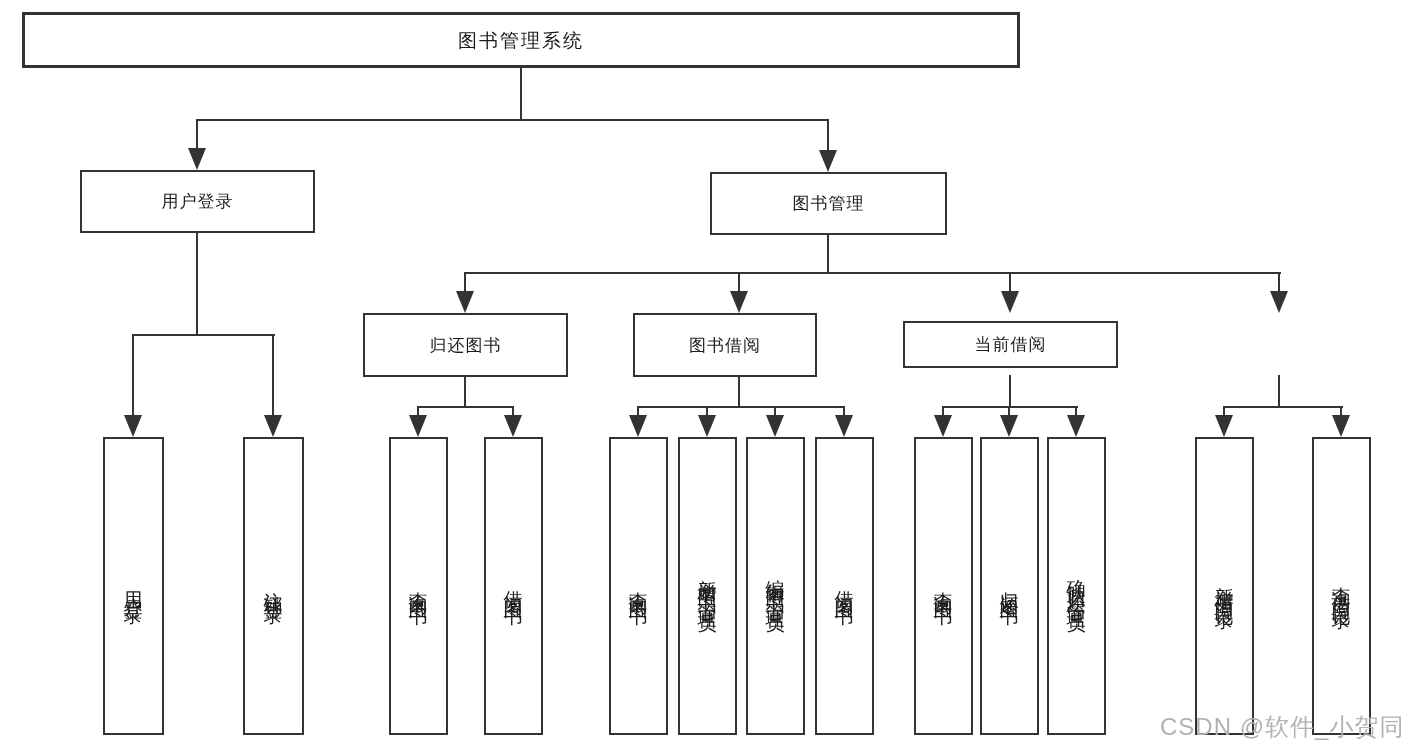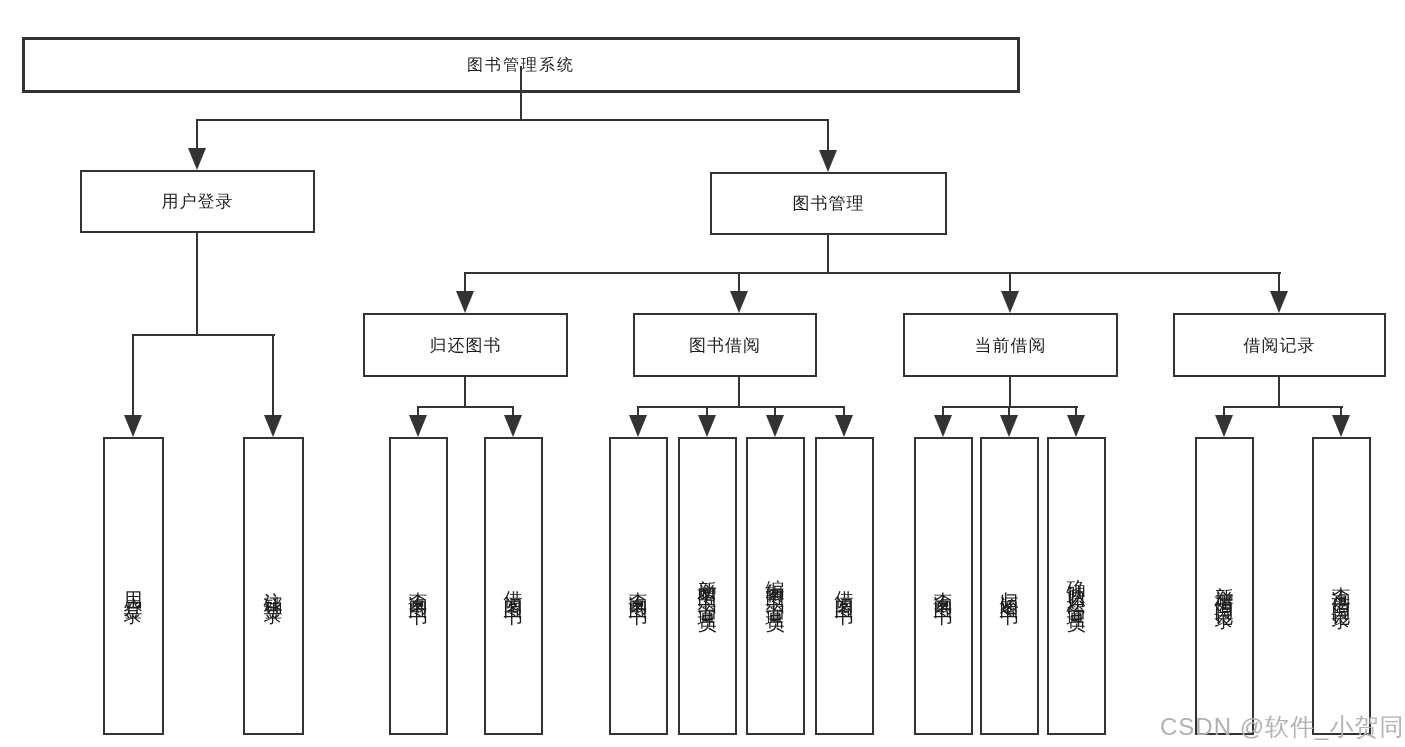--- a/index.html
+++ b/index.html
@@ -12,21 +12,21 @@
   #canvas{
     position:relative;width:1405px;height:747px;background:var(--background);
     font-family:"Liberation Sans","DejaVu Sans",sans-serif;color:var(--text);
     overflow:hidden;
   }
   .box{
     position:absolute;box-sizing:border-box;background:#fff;border:2px solid var(--line);
     display:flex;align-items:center;justify-content:center;
     font-size:17px;letter-spacing:1px;line-height:1;white-space:nowrap;
   }
-  .root-box{border-width:3px;font-size:16px;letter-spacing:2px;margin-top:25px;}
+  .root-box{border-width:3px;font-size:19px;letter-spacing:2px;}
   .leaf{
     writing-mode:vertical-rl;text-orientation:mixed;
     font-size:19px;letter-spacing:5px;white-space:normal;
   }
   .hline{position:absolute;height:2px;background:var(--line);}
   .vline{position:absolute;width:2px;background:var(--line);}
   .arr{
     position:absolute;width:0;height:0;
     border-left:9px solid transparent;border-right:9px solid transparent;
     border-top:22px solid var(--line);
@@ -69,22 +69,21 @@
   <div class="arr" style="left:456px;top:291px"></div>
   <div class="vline" style="left:738px;top:272px;height:21px"></div>
   <div class="arr" style="left:730px;top:291px"></div>
   <div class="vline" style="left:1009px;top:272px;height:21px"></div>
   <div class="arr" style="left:1001px;top:291px"></div>
   <div class="vline" style="left:1278px;top:272px;height:21px"></div>
   <div class="arr" style="left:1270px;top:291px"></div>
 
   <div class="box" style="left:363px;top:313px;width:205px;height:64px">归还图书</div>
   <div class="box" style="left:633px;top:313px;width:184px;height:64px">图书借阅</div>
-  <div class="box" style="left:903px;top:313px;width:215px;height:64px">当前借阅</div>
-  <div class="box" style="left:1173px;top:313px;width:213px;height:64px">借阅记录</div>
+  <div class="box" style="left:903px;top:321px;width:215px;height:47px">当前借阅</div>
 
   <div class="vline" style="left:464px;top:375px;height:33px"></div>
   <div class="hline" style="left:417px;top:406px;width:97px"></div>
   <div class="vline" style="left:417px;top:406px;height:13px"></div>
   <div class="arr" style="left:409px;top:415px"></div>
   <div class="vline" style="left:512px;top:406px;height:13px"></div>
   <div class="arr" style="left:504px;top:415px"></div>
 
   <div class="box leaf" style="left:389px;top:437px;width:59px;height:298px">查询图书</div>
   <div class="box leaf" style="left:484px;top:437px;width:59px;height:298px">借阅图书</div>

